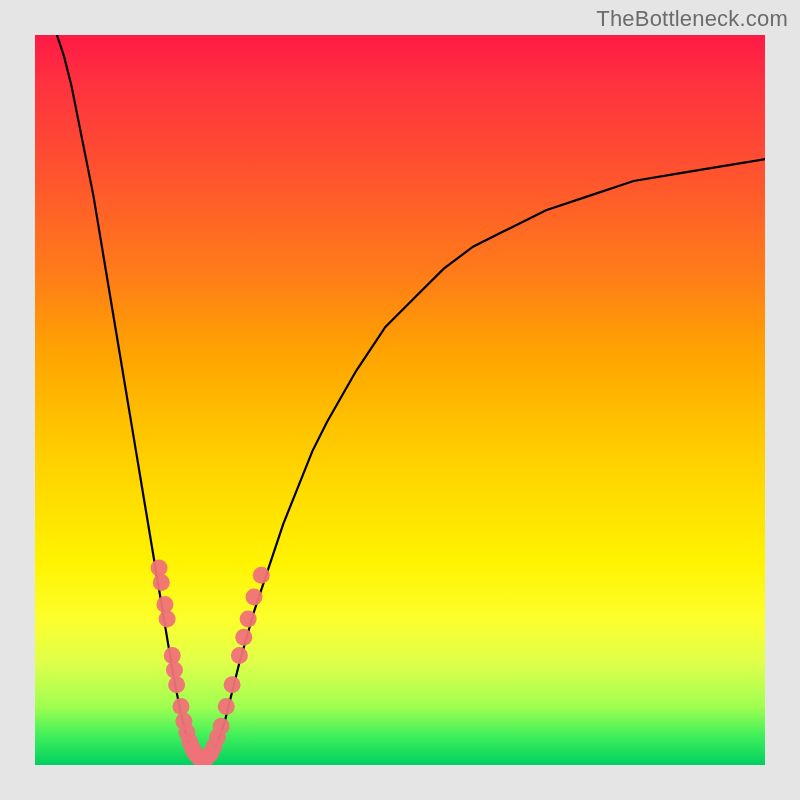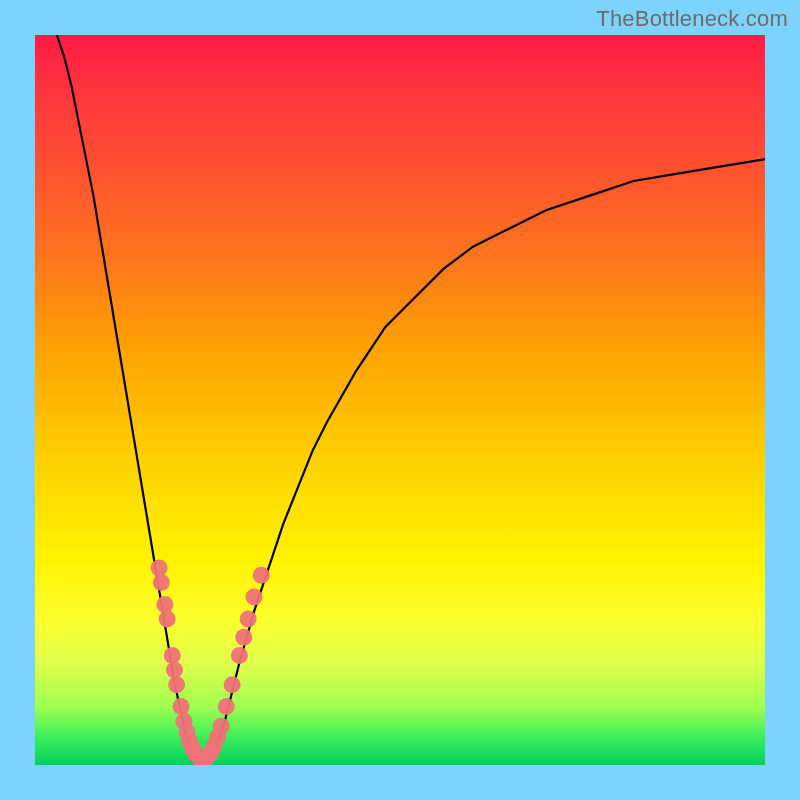--- a/index.html
+++ b/index.html
@@ -1,20 +1,20 @@
 <!DOCTYPE html>
 <html><head>
   <meta charset="utf-8">
   <style>
     * { margin: 0; padding: 0; box-sizing: border-box; }
     html, body { width: 800px; height: 800px; overflow: hidden; }
     .outer {
       width: 800px;
       height: 800px;
-      background: #7dd3fc;
+      background: #e5e5e5;
       position: relative;
     }
     .plot-area {
       position: absolute;
       left: 35px;
       top: 35px;
       width: 730px;
       height: 730px;
       background: linear-gradient(to bottom,
         #ff1a44 0%,

